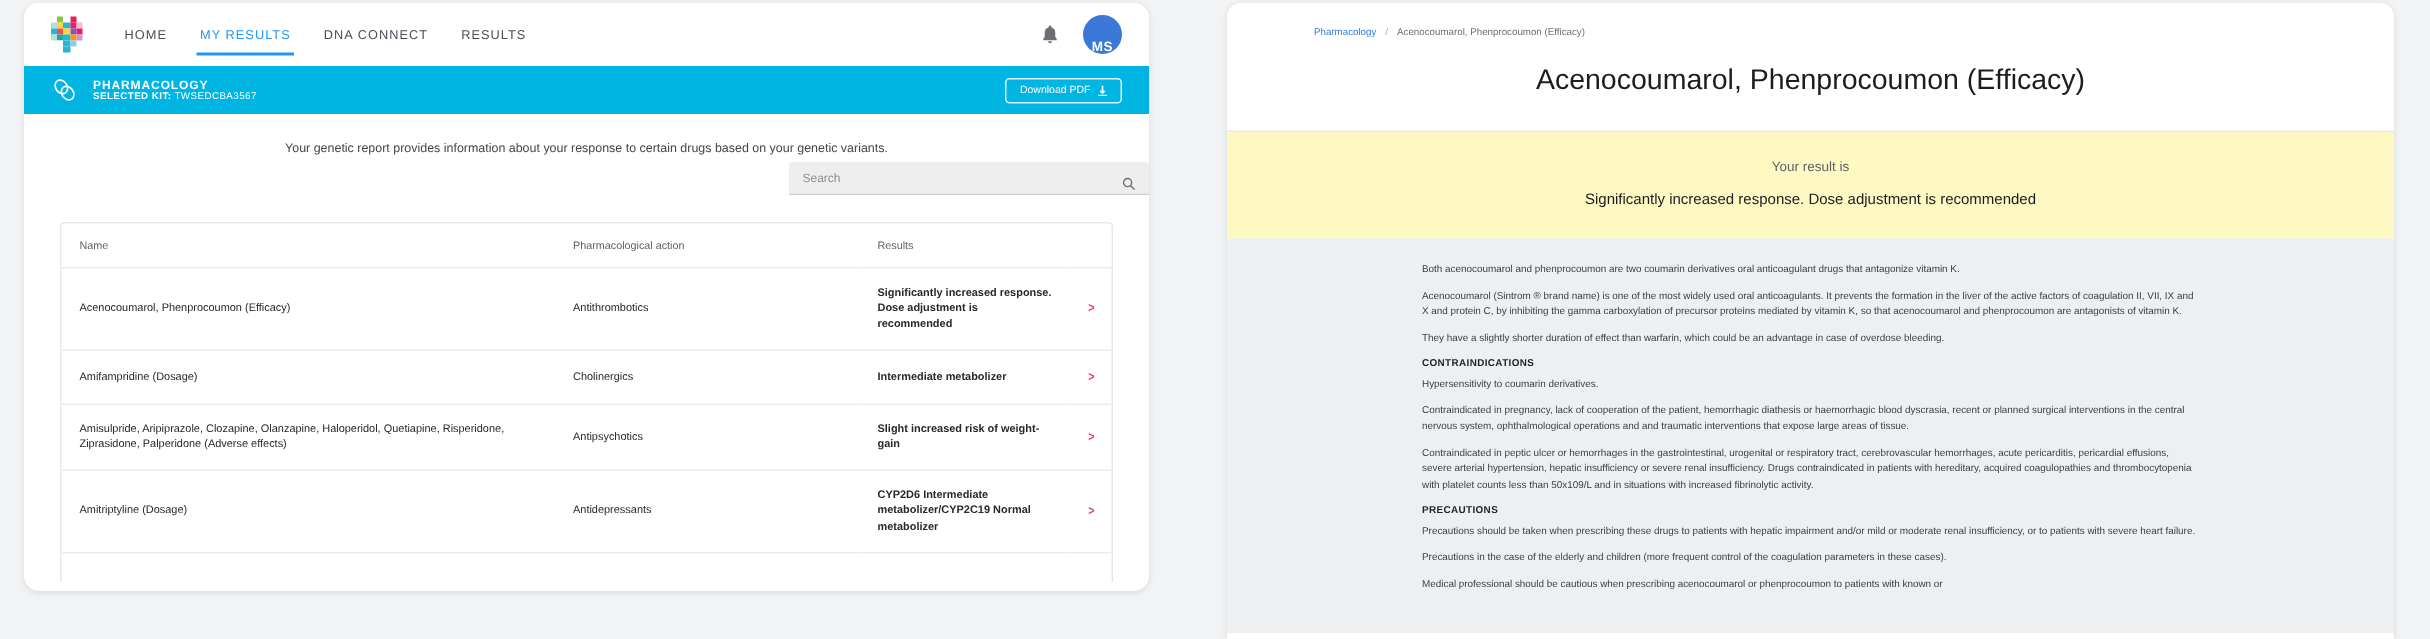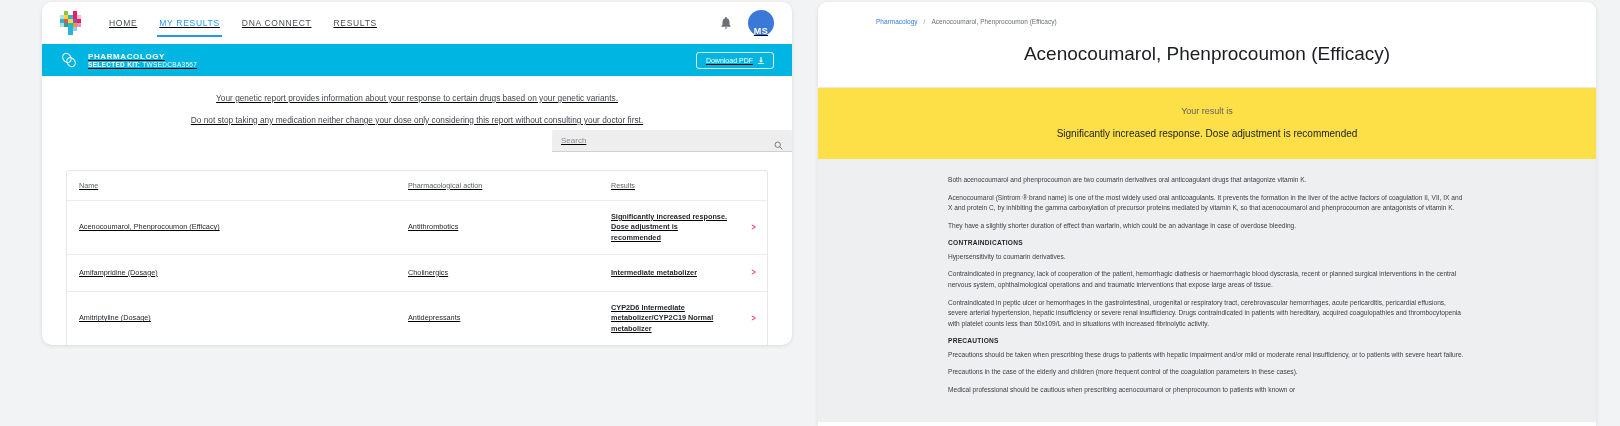--- a/index.html
+++ b/index.html
@@ -6,27 +6,26 @@
   html, body {
     width: 1620px; height: 426px;
     background: #f2f3f5;
     font-family: "Liberation Sans", sans-serif;
     overflow: hidden;
   }
   .stage { position: relative; width: 1620px; height: 426px; }
 
   
   .left-panel {
-    position: absolute; left: 42px; top: 2px;
-    width: 750px; height: 343px;
+    position: absolute; left: 16px; top: 2px;
+    width: 750px; height: 392px;
     background: #ffffff;
     border-radius: 10px;
     overflow: hidden;
     box-shadow: 0 1px 4px rgba(0,0,0,.10);
-    text-decoration: underline;
   }
   .navbar {
     height: 42px; display: flex; align-items: center;
     padding: 0 18px; background: #fff; position: relative;
   }
   .logo {
     width: 21px; height: 25px; margin-right: 28px;
     display: grid; grid-template-columns: repeat(5, 1fr);
     grid-template-rows: repeat(6, 1fr); gap: 0;
     flex: 0 0 auto;
@@ -136,21 +135,21 @@
   .crumb-sep { color: #a5a8ad; }
   .crumb-current { color: #6c7076; }
 
   .detail-title {
     text-align: center; font-size: 19px; color: #1b1d21;
     padding: 18px 0 22px 0; font-weight: normal;
   }
   .divider { height: 1px; background: #e9eaec; }
 
   .result-block {
-    background: #fde047; text-align: center; padding: 18px 0 20px 0;
+    background: #fef9c3; text-align: center; padding: 18px 0 20px 0;
   }
   .result-label { font-size: 9px; color: #5f6268; }
   .result-value { font-size: 10px; color: #1b1d21; margin-top: 12px; }
 
   .body-area {
     background: #eeeff1; padding: 16px 130px 0 130px;
     height: 263px; overflow: hidden;
   }
   .body-area p {
     font-size: 6.6px; color: #3b3e43; line-height: 1.62;
@@ -248,21 +247,20 @@
         <span>Download PDF</span>
         <svg width="6" height="7" viewBox="0 0 10 12" fill="#ffffff">
           <path d="M4 0h2v6h2.5L5 10 1.5 6H4z"></path>
             <rect x="0" y="10.6" width="10" height="1.4"></rect>
         </svg>
       </div>
     </div>
 
     <div class="intro">
       <p>Your genetic report provides information about your response to certain drugs based on your genetic variants.</p>
-      <p>Do not stop taking any medication neither change your dose only considering this report without consulting your doctor first.</p>
     </div>
 
     <div class="search-wrap">
       <div class="search-box">
         <input type="text" placeholder="Search" style="">
         <span class="mag">
           <svg width="9" height="9" viewBox="0 0 14 14" fill="none" stroke="#6b6f75" stroke-width="1.4">
             <circle cx="5.8" cy="5.8" r="4.2"></circle>
               <line x1="9" y1="9" x2="13" y2="13"></line>
           </svg>
@@ -293,20 +291,26 @@
               <td class="result-cell">Significantly increased response. Dose adjustment is recommended</td>
               <td class="arrow-cell"><span class="chev">&gt;</span></td>
             </tr>
             <tr>
               <td>Amifampridine (Dosage)</td>
               <td>Cholinergics</td>
               <td class="result-cell">Intermediate metabolizer</td>
               <td class="arrow-cell"><span class="chev">&gt;</span></td>
             </tr>
             <tr>
+              <td>Amisulpride, Aripiprazole, Clozapine, Olanzapine, Haloperidol, Quetiapine, Risperidone, Ziprasidone, Palperidone (Adverse effects)</td>
+              <td>Antipsychotics</td>
+              <td class="result-cell">Slight increased risk of weight-gain</td>
+              <td class="arrow-cell"><span class="chev">&gt;</span></td>
+            </tr>
+            <tr>
               <td>Amitriptyline (Dosage)</td>
               <td>Antidepressants</td>
               <td class="result-cell">CYP2D6 Intermediate metabolizer/CYP2C19 Normal metabolizer</td>
               <td class="arrow-cell"><span class="chev">&gt;</span></td>
             </tr>
           </tbody>
       </table>
     </div>
   </div>
 

